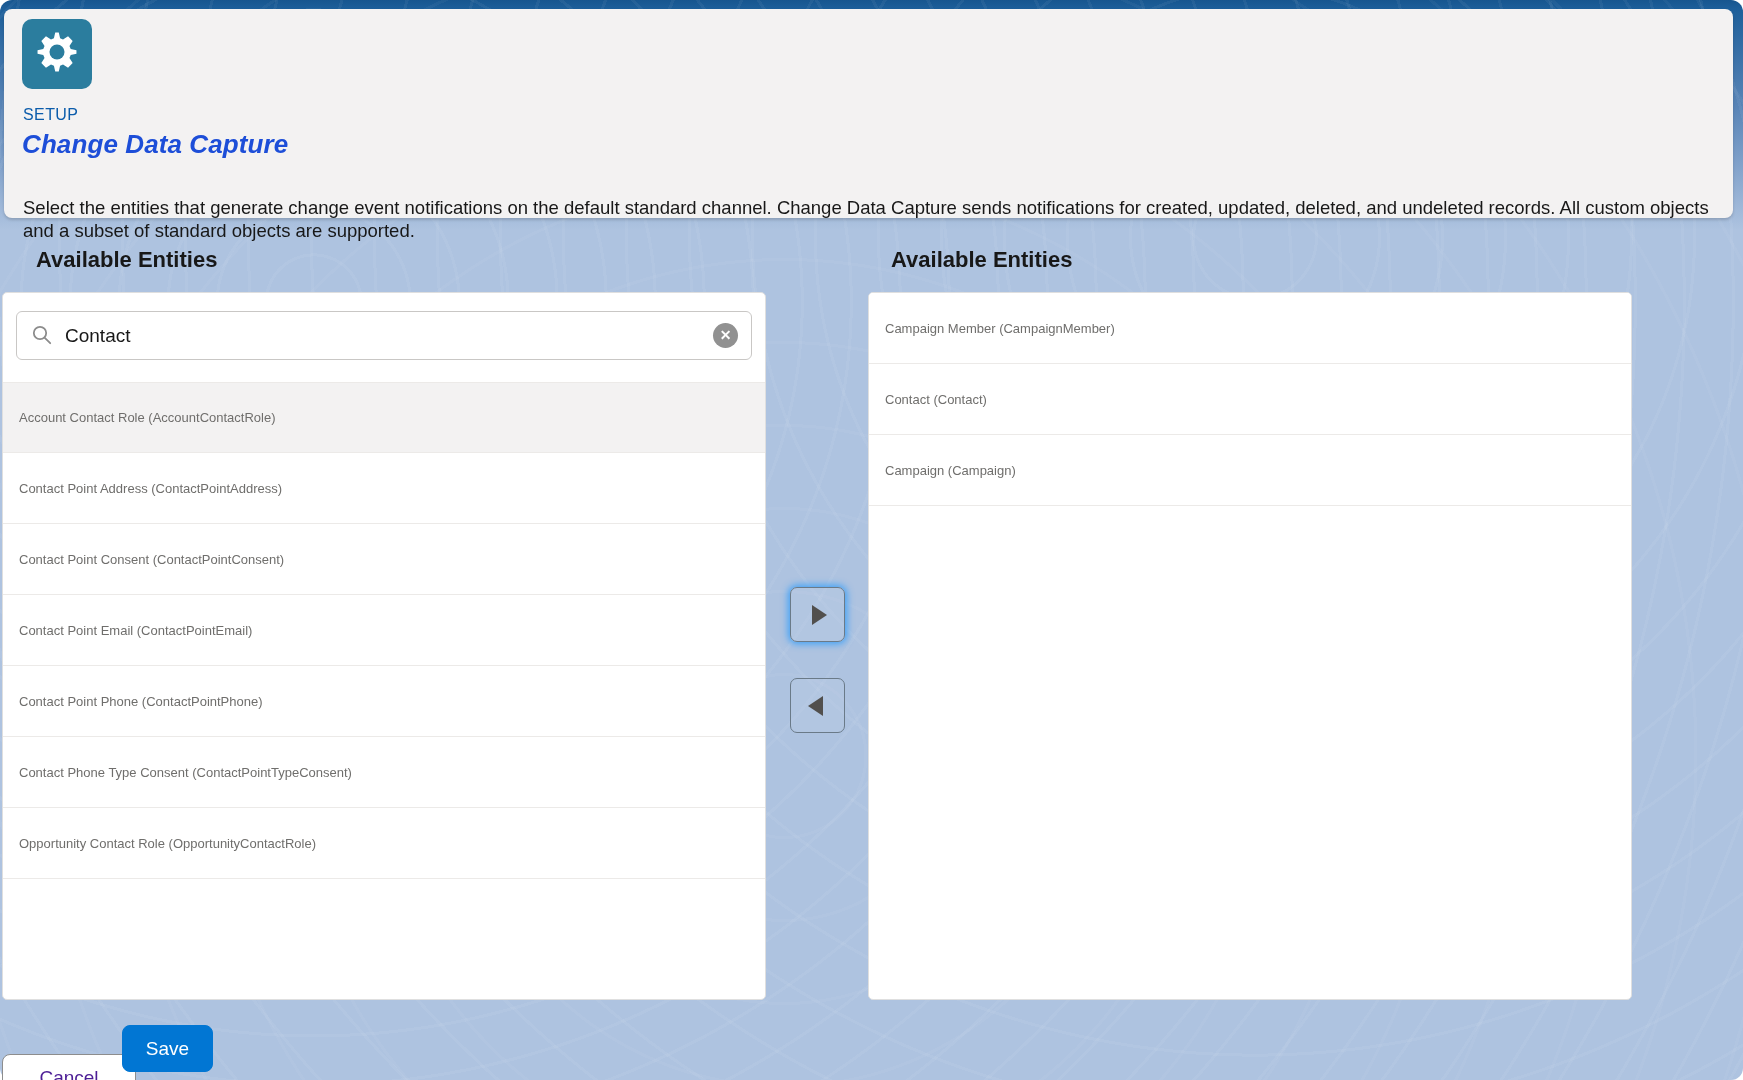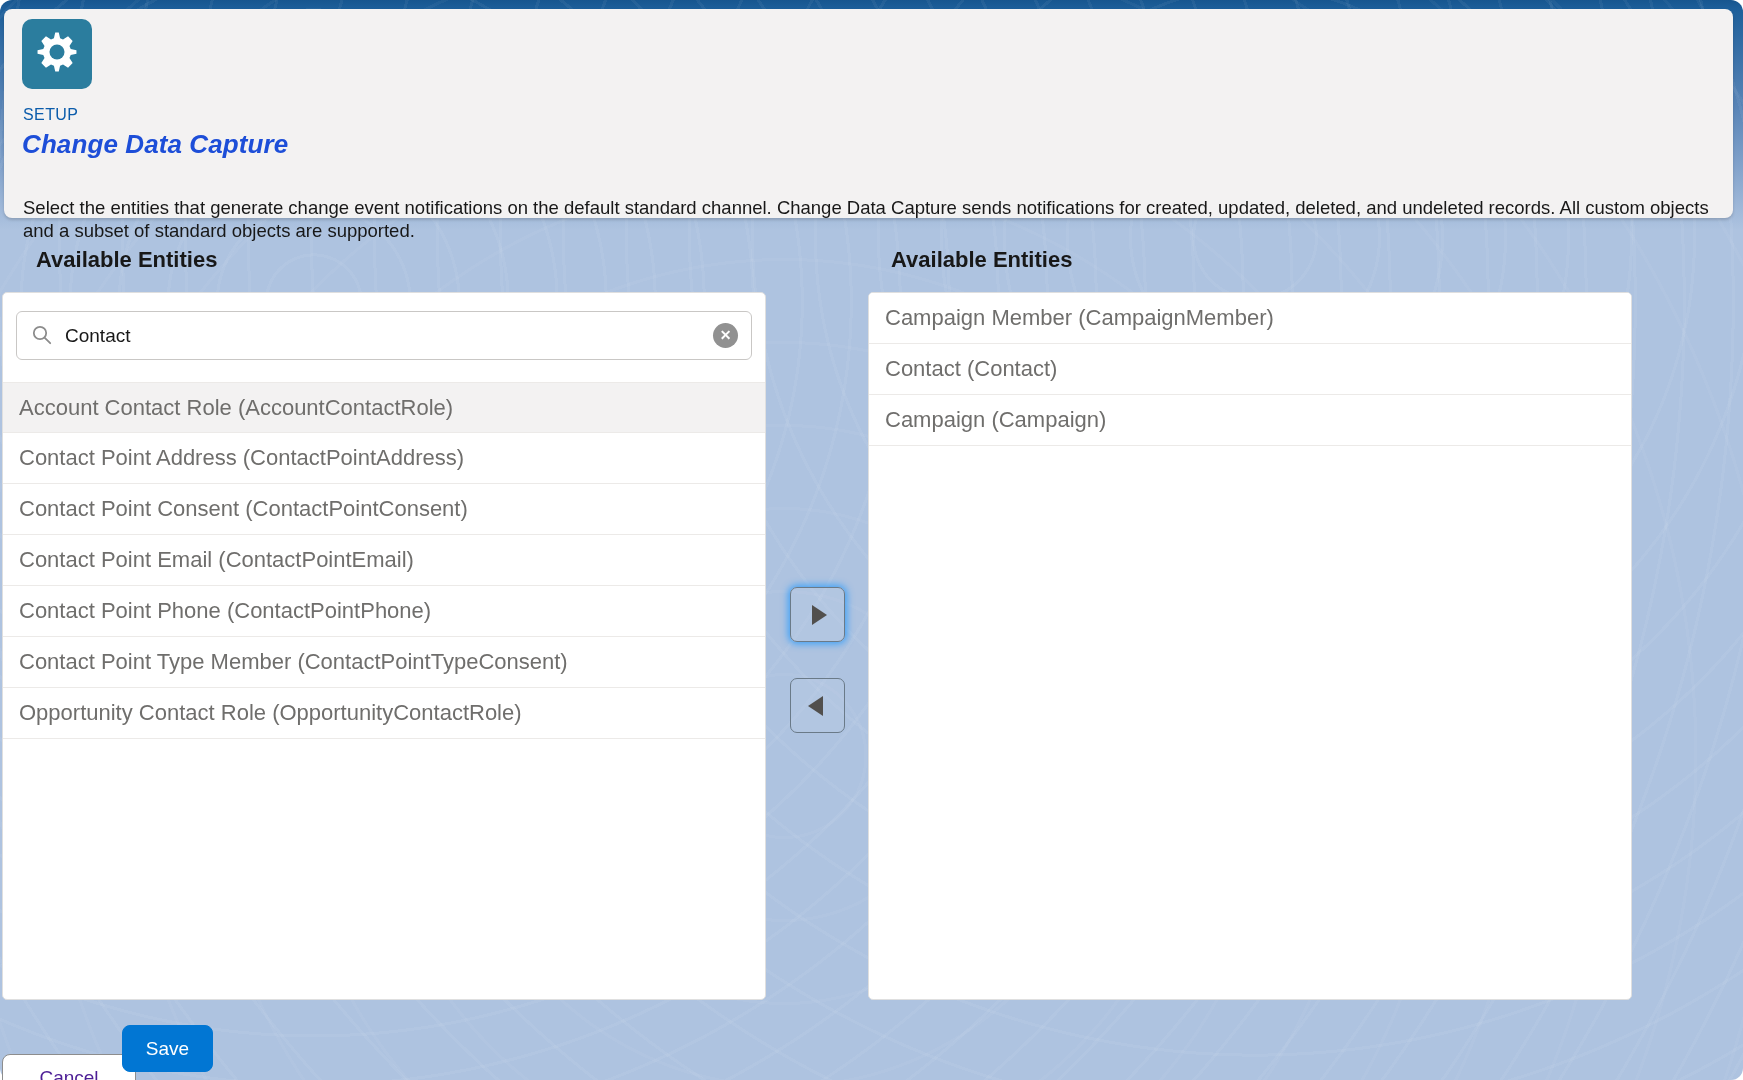--- a/index.html
+++ b/index.html
@@ -125,25 +125,25 @@
     cursor: pointer;
     padding: 0;
     font-family: "Liberation Sans", sans-serif;
   }
 
   
   .list { position: absolute; left: 0; width: 100%; }
   .list.available-list { top: 89px; }
   .list.selected-list  { top: 0px; }
   .row {
-    height: 51px;
+    height: 71px;
     display: flex;
     align-items: center;
     padding: 0 16px;
-    font-size: 22px;
+    font-size: 13px;
     color: #6f6e6c;
     border-bottom: 1px solid #eceae8;
     background: #ffffff;
     cursor: pointer;
   }
   .list.available-list .row:first-child { border-top: 1px solid #eceae8; }
   .row.row--active { background: #f3f2f2; }
 
   
   .transfer-btn {
@@ -234,21 +234,21 @@
       <button class="clear-btn">
         <span>✕</span>
       </button>
     </div>
     <div class="list available-list">
       <div class="row row--active">Account Contact Role (AccountContactRole)</div>
       <div class="row">Contact Point Address (ContactPointAddress)</div>
       <div class="row">Contact Point Consent (ContactPointConsent)</div>
       <div class="row">Contact Point Email (ContactPointEmail)</div>
       <div class="row">Contact Point Phone (ContactPointPhone)</div>
-      <div class="row">Contact Point Type Member (ContactPointTypeConsent)</div>
+      <div class="row">Contact Phone Type Consent (ContactPointTypeConsent)</div>
       <div class="row">Opportunity Contact Role (OpportunityContactRole)</div>
     </div>
   </div>
 
   <button class="transfer-btn add">
     <span class="tri-right"></span>
   </button>
   <button class="transfer-btn remove">
     <span class="tri-left"></span>
   </button>

